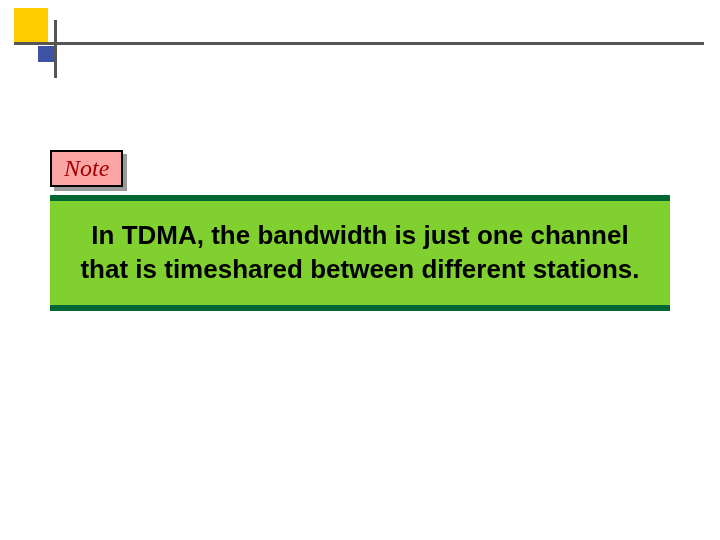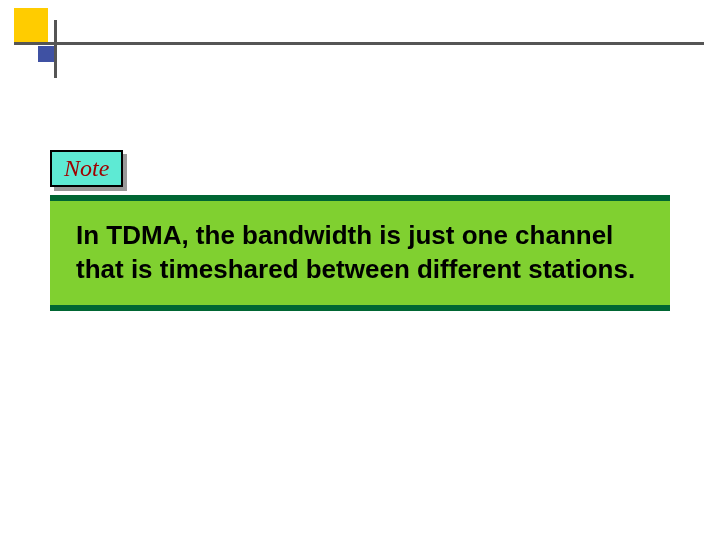--- a/index.html
+++ b/index.html
@@ -52,39 +52,40 @@
   }
   .content {
     position: absolute;
     top: 150px;
     left: 50px;
     width: 620px;
   }
   .note-label {
     position: relative;
     display: inline-block;
-    background: #5eead4;
+    background: #fca5a5;
     border: 2px solid #000000;
     box-shadow: 4px 4px 0 0 #999999;
     padding: 3px 12px;
     font-family: "Times New Roman", Times, serif;
     font-style: italic;
     font-size: 24px;
     color: #a00000;
     margin-left: 0;
     z-index: 2;
   }
   .note-box {
     position: relative;
     margin-top: 8px;
     width: 620px;
     background: #80d030;
     border-top: 6px solid #006633;
     border-bottom: 6px solid #006633;
     padding: 18px 26px;
+    text-align: center;
   }
   .note-text {
     font-size: 26px;
     font-weight: bold;
     color: #000000;
     line-height: 1.3;
   }
 </style>
 </head>
 <body>

